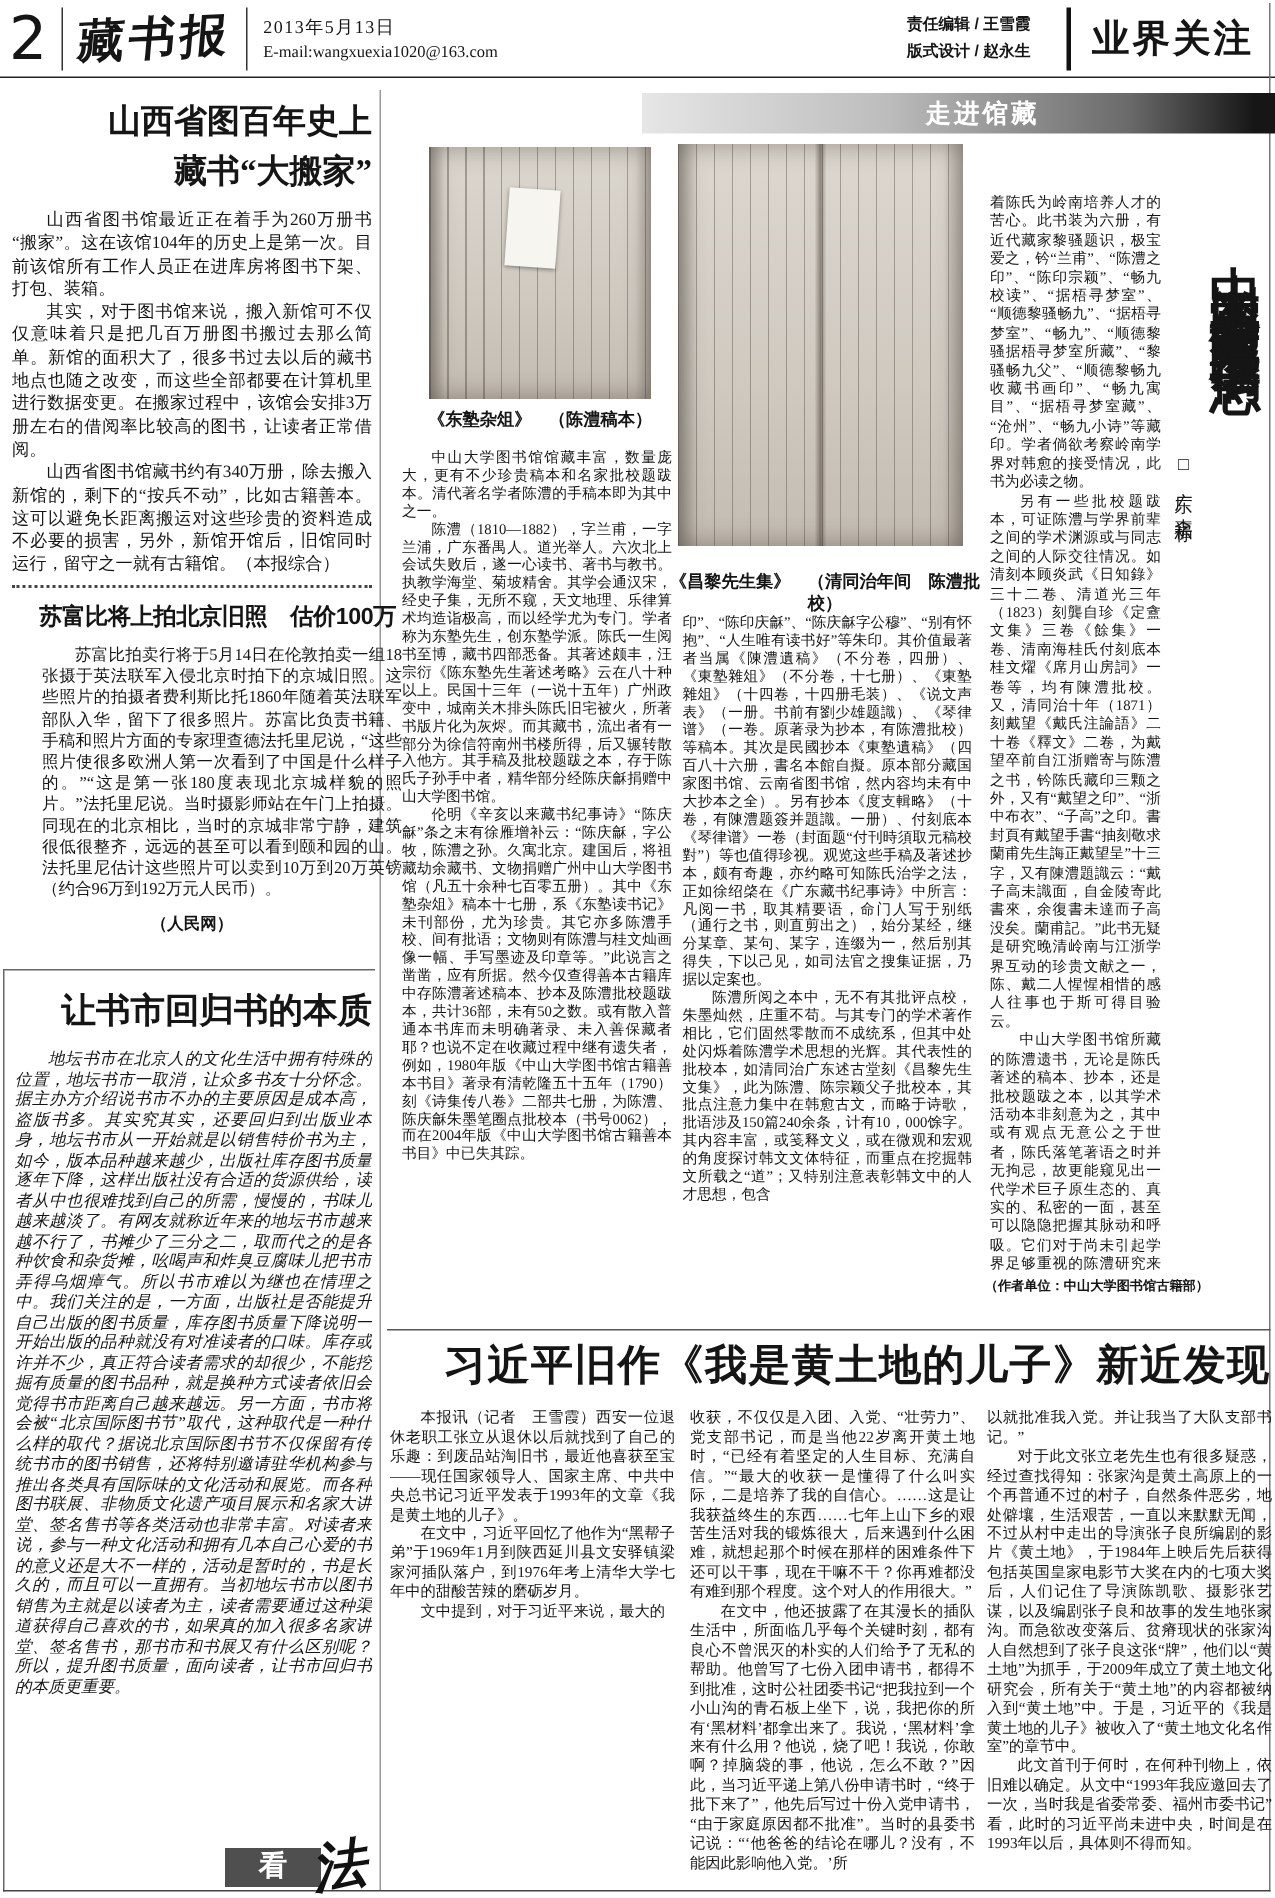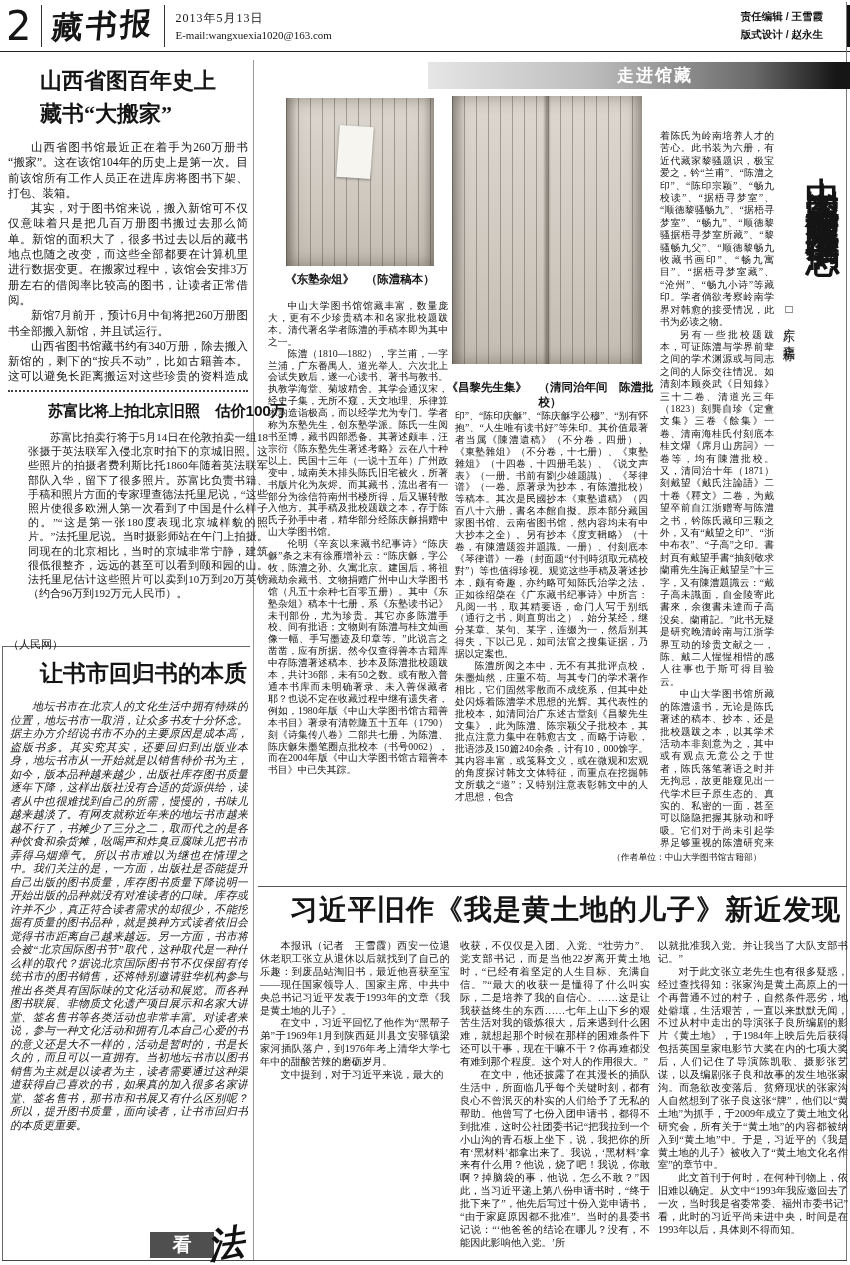--- a/index.html
+++ b/index.html
@@ -24,27 +24,27 @@
   
   .rule{position:absolute;background:#555;}
   #rule-colsep{left:253px;top:60px;width:1px;height:1200px;background:#999;}
   #rule-right{left:846px;top:2px;width:1px;height:1259px;background:#777;}
   #rule-a3-top{left:2px;top:646px;width:248px;height:1px;background:#666;}
   #rule-a3-left{left:2px;top:646px;width:1px;height:615px;background:#666;}
   #rule-bottom{left:2px;top:1260px;width:845px;height:1px;background:#444;}
   #rule-feat-bot{left:258px;top:886px;width:589px;height:1px;background:#555;}
   .dotted{position:absolute;left:8px;top:390px;width:240px;border-top:2px dotted #444;}
   
-  .a-title{position:absolute;text-align:left;font-weight:bold;margin-left:32px;}
+  .a-title{position:absolute;text-align:right;font-weight:bold;}
   #a1t{left:8px;top:64px;width:240px;font-size:22px;line-height:1.5;}
   #a1b{left:8px;top:140px;width:240px;height:246px;font-size:11.5px;line-height:15.3px;overflow:hidden;}
   #a2t{left:16px;top:401px;width:248px;font-size:15.5px;letter-spacing:-0.3px;
        font-family:"Liberation Sans","DejaVu Sans",sans-serif;}
   #a2b{left:8px;top:430px;width:240px;height:178px;font-size:11px;line-height:14.2px;overflow:hidden;margin-left:20px;}
-  #a2src{position:absolute;left:8px;top:637px;width:240px;text-align:left;font-size:11px;font-weight:normal;}
+  #a2src{position:absolute;left:8px;top:608px;width:240px;text-align:center;font-size:11px;font-weight:bold;}
   #a3t{left:8px;top:658px;width:240px;font-size:23px;}
   #a3b{left:10px;top:700px;width:238px;height:526px;font-size:11px;line-height:13.5px;
        font-style:italic;overflow:hidden;}
   .body-col p{margin:0;text-indent:2em;text-align:justify;}
   .body-col.cont p:first-child{text-indent:0;}
   
   .kanfa{position:absolute;left:150px;top:1226px;width:100px;height:34px;}
   .kanfa .box{position:absolute;left:0;top:6px;width:64px;height:26px;background:#4f4f4f;color:#fff;
               font-size:19px;font-weight:bold;text-align:center;line-height:26px;
               font-family:"Liberation Sans","DejaVu Sans",sans-serif;}
@@ -71,21 +71,21 @@
         transform:rotate(4deg);box-shadow:0 1px 3px rgba(0,0,0,.4);}
   .pcap{position:absolute;text-align:center;font-weight:bold;font-size:11.5px;
         font-family:"Liberation Sans","DejaVu Sans",sans-serif;}
   #cap1{left:262px;top:272px;width:196px;}
   #cap2{left:444px;top:380px;width:212px;}
   
   #fc1{left:268px;top:300px;width:180px;height:578px;font-size:9.8px;line-height:11.9px;overflow:hidden;}
   #fc2{left:455px;top:410px;width:193px;height:468px;font-size:9.8px;line-height:11.9px;overflow:hidden;}
   #fc3{left:660px;top:130px;width:114px;height:718px;font-size:9.8px;line-height:12.4px;overflow:hidden;}
   .abs{position:absolute;}
-  #fattr{left:612px;top:852px;width:150px;font-size:8.8px;font-weight:normal;text-align:left;}
+  #fattr{left:656px;top:852px;width:150px;font-size:8.8px;font-weight:bold;text-align:right;}
   .vbyline{position:absolute;left:780px;top:302px;height:170px;writing-mode:vertical-rl;
            font-size:12px;letter-spacing:2px;font-family:"Liberation Sans","DejaVu Sans",sans-serif;}
   .vtitle{position:absolute;left:800px;top:150px;height:560px;writing-mode:vertical-rl;
           font-size:34px;font-weight:900;letter-spacing:5px;
           font-family:"Liberation Sans","DejaVu Sans",sans-serif;}
   
   #btitle{left:258px;top:891px;width:589px;font-size:28px;letter-spacing:1px;}
   #bc1{left:260px;top:940px;width:190px;height:318px;font-size:10.2px;line-height:12.9px;overflow:hidden;}
   #bc2{left:460px;top:940px;width:190px;height:318px;font-size:10.2px;line-height:12.9px;overflow:hidden;}
   #bc3{left:658px;top:940px;width:190px;height:318px;font-size:10.2px;line-height:12.9px;overflow:hidden;}
@@ -104,38 +104,38 @@
     <div class="meta">
       <div class="d">2013年5月13日</div>
       <div class="e">E-mail:wangxuexia1020@163.com</div>
     </div>
     <div class="spacer"></div>
     <div class="credits">
       <div>责任编辑 / 王雪霞</div>
       <div>版式设计 / 赵永生</div>
     </div>
     <div class="vline thick"></div>
+    <div class="secttl">业界关注</div>
   </div>
 
   <div class="rule" id="rule-colsep"></div>
   <div class="rule" id="rule-right"></div>
   <div class="rule" id="rule-a3-top"></div>
   <div class="rule" id="rule-a3-left"></div>
   <div class="rule" id="rule-bottom"></div>
   <div class="rule" id="rule-feat-bot"></div>
   <div class="dotted"></div>
 
   <div class="a-title" id="a1t">
     <div>山西省图百年史上</div>
     <div>藏书“大搬家”</div>
   </div>
   <div class="body-col" id="a1b">
       <p>山西省图书馆最近正在着手为260万册书“搬家”。这在该馆104年的历史上是第一次。目前该馆所有工作人员正在进库房将图书下架、打包、装箱。</p>
       <p>其实，对于图书馆来说，搬入新馆可不仅仅意味着只是把几百万册图书搬过去那么简单。新馆的面积大了，很多书过去以后的藏书地点也随之改变，而这些全部都要在计算机里进行数据变更。在搬家过程中，该馆会安排3万册左右的借阅率比较高的图书，让读者正常借阅。</p>
-      <p>新馆7月前开，预计6月中旬将把260万册图书全部搬入新馆，并且试运行。</p>
       <p>山西省图书馆藏书约有340万册，除去搬入新馆的，剩下的“按兵不动”，比如古籍善本。这可以避免长距离搬运对这些珍贵的资料造成不必要的损害，另外，新馆开馆后，旧馆同时运行，留守之一就有古籍馆。（本报综合）</p>
     </div>
 
   <div class="a-title" id="a2t">苏富比将上拍北京旧照　估价100万</div>
   <div class="body-col" id="a2b">
       <p>苏富比拍卖行将于5月14日在伦敦拍卖一组18张摄于英法联军入侵北京时拍下的京城旧照。这些照片的拍摄者费利斯比托1860年随着英法联军部队入华，留下了很多照片。苏富比负责书籍、手稿和照片方面的专家理查德法托里尼说，“这些照片使很多欧洲人第一次看到了中国是什么样子的。”“这是第一张180度表现北京城样貌的照片。”法托里尼说。当时摄影师站在午门上拍摄。同现在的北京相比，当时的京城非常宁静，建筑很低很整齐，远远的甚至可以看到颐和园的山。法托里尼估计这些照片可以卖到10万到20万英镑（约合96万到192万元人民币）。</p>
     </div>
   <div id="a2src">（人民网）</div>
 
   <div class="a-title" id="a3t">让书市回归书的本质</div>

